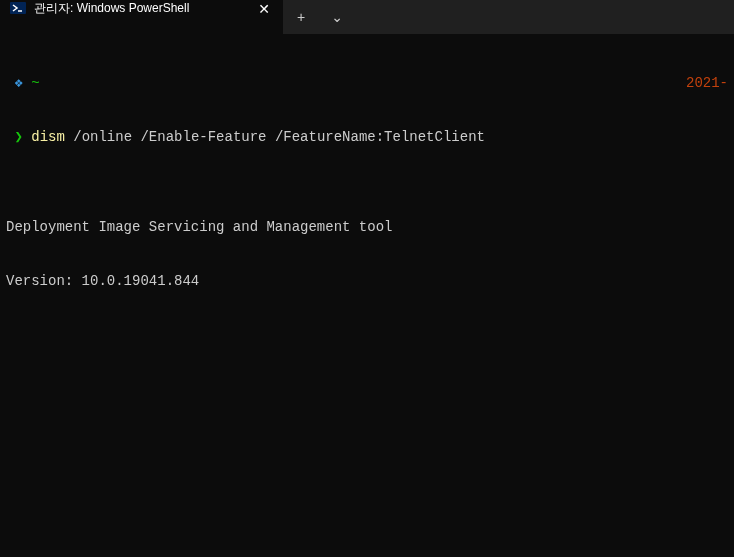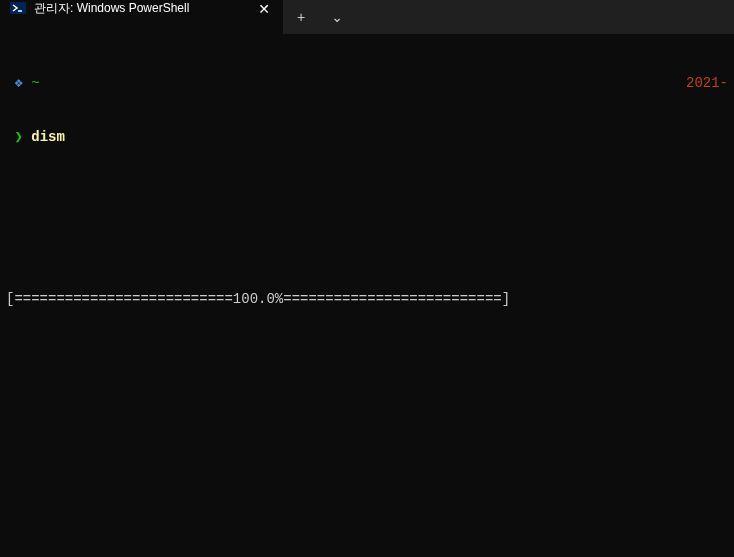--- a/index.html
+++ b/index.html
@@ -59,21 +59,21 @@
   }
   .terminal {
     padding: 4px 6px;
     line-height: 18px;
     white-space: pre;
     color: #cccccc;
   }
   .ps-icon { color: #3a96dd; }
   .tilde { color: #16c60c; }
   .prompt-arrow { color: #16c60c; font-weight: bold; }
-  .cmd { color: #f9f1a5; font-weight: bold; }
+  .cmd { color: #f9f1a5; }
   .args { color: #cccccc; }
   .timestamp { color: #c2410c; margin-left: auto; }
   .output { color: #cccccc; }
   .row { display: flex; }
   .fill { flex: 1; }
 </style>
 </head>
 <body>
 
 <div class="titlebar">
@@ -89,25 +89,26 @@
     <span class="tab-close">✕</span>
   </div>
   <div class="tab-controls">
     <div class="tab-ctrl-btn">+</div>
     <div class="tab-ctrl-btn">⌄</div>
   </div>
 </div>
 
 <div class="terminal">
   <div class="row"><span> </span><span class="ps-icon">❖</span><span> </span><span class="tilde">~</span><span class="fill"></span><span class="timestamp">2021-</span></div>
-  <div class="row"><span> </span><span class="prompt-arrow">❯</span><span> </span><span class="cmd">dism</span></div>
+  <div class="row"><span> </span><span class="prompt-arrow">❯</span><span> </span><span class="cmd">dism</span><span class="args"> /online /Enable-Feature /FeatureName:TelnetClient</span></div>
+  <div class="output"></div>
+  <div class="output">Deployment Image Servicing and Management tool</div>
+  <div class="output">Version: 10.0.19041.844</div>
   <div class="output"></div>
   <div class="output"></div>
-  <div class="output"></div>
-  <div class="output">[==========================100.0%==========================]</div>
   
 
   
   
   <div class="output"></div>
   
   
   
   
   

